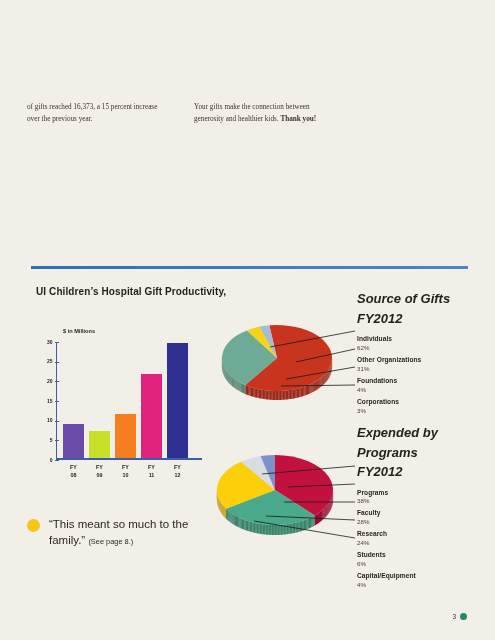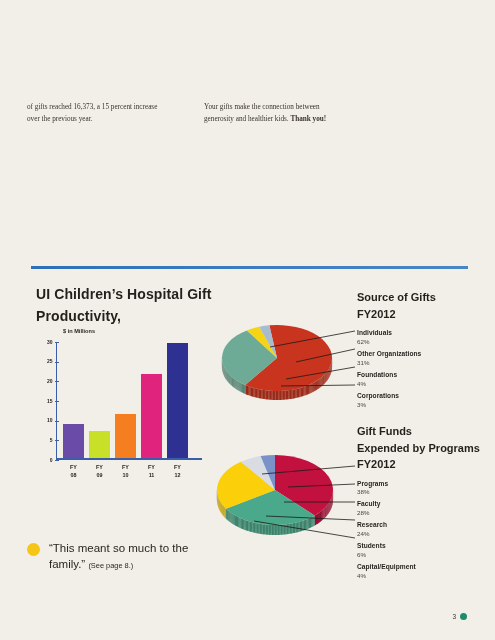--- a/index.html
+++ b/index.html
@@ -27,42 +27,42 @@
     gap: 0px;
   }
   .copy-col {
     font-size: 7.2px;
     line-height: 1.72;
     color: #3a332c;
   }
   .copy-col p { margin: 0 0 9px 0; }
   .copy-col.c1 { width: 140px; margin-left: 27px; }
   .copy-col.c2 { width: 140px; margin-left: 32px; }
-  .copy-col.c3 { width: 140px; margin-left: 37px; }
+  .copy-col.c3 { width: 140px; margin-left: 27px; }
   .thanks { font-weight: bold; }
 
   
   .rule {
     position: absolute;
     left: 31px;
     top: 266px;
     width: 437px;
     height: 3px;
     background: linear-gradient(to right, #2f6fb5 0%, #3d7dc0 55%, #4a86c4 100%);
   }
 
   
   .chart-title {
     position: absolute;
     left: 36px;
     top: 284px;
     width: 230px;
     font-family: "Liberation Sans", sans-serif;
     font-weight: bold;
-    font-size: 14px;
+    font-size: 10px;
     line-height: 1.55;
     color: #231f1b;
     letter-spacing: .1px;
   }
 
   
   .bar-wrap {
     position: absolute;
     left: 30px;
     top: 328px;
@@ -150,24 +150,25 @@
   .pie-block.p1 { left: 215px; top: 318px; width: 140px; height: 92px; }
   .pie-block.p2 { left: 210px; top: 448px; width: 145px; height: 98px; }
   .pie-svg { display: block; }
 
   
   .legend { position: absolute; font-family: "Liberation Sans", sans-serif; }
   .legend.l1 { left: 357px; top: 289px; width: 136px; }
   .legend.l2 { left: 357px; top: 423px; width: 136px; }
   .legend-title {
     font-weight: bold;
-    font-size: 11px;
+    font-size: 13px;
     line-height: 1.5;
     color: #231f1b;
     margin-bottom: 7px;
+    font-style: italic;
   }
   .legend-item { margin-bottom: 4.2px; }
   .legend-name {
     font-weight: bold;
     font-size: 6.6px;
     line-height: 1.32;
     color: #231f1b;
     letter-spacing: .05px;
   }
   .legend-pct {
@@ -181,21 +182,21 @@
     position: absolute;
     left: 0; top: 0;
     width: 495px; height: 640px;
     pointer-events: none;
   }
 
   
   .quote {
     position: absolute;
     left: 27px;
-    top: 540px;
+    top: 516px;
     width: 165px;
   }
   .quote-dot {
     position: absolute;
     left: 0px;
     top: 3px;
     width: 13px;
     height: 13px;
     border-radius: 50%;
     background: #f5c518;
@@ -618,21 +619,20 @@
       </div>
       <div class="legend-item">
         <div class="legend-name">Corporations</div>
         <div class="legend-pct">3%</div>
       </div>
     </div>
 </div>
 
 <div class="legend l2">
   <div class="legend-title">
-    <div>Gift Funds</div>
     <div>Expended by Programs</div>
     <div>FY2012</div>
   </div>
   <div id="legend2">
       <div class="legend-item">
         <div class="legend-name">Programs</div>
         <div class="legend-pct">38%</div>
       </div>
       <div class="legend-item">
         <div class="legend-name">Faculty</div>

